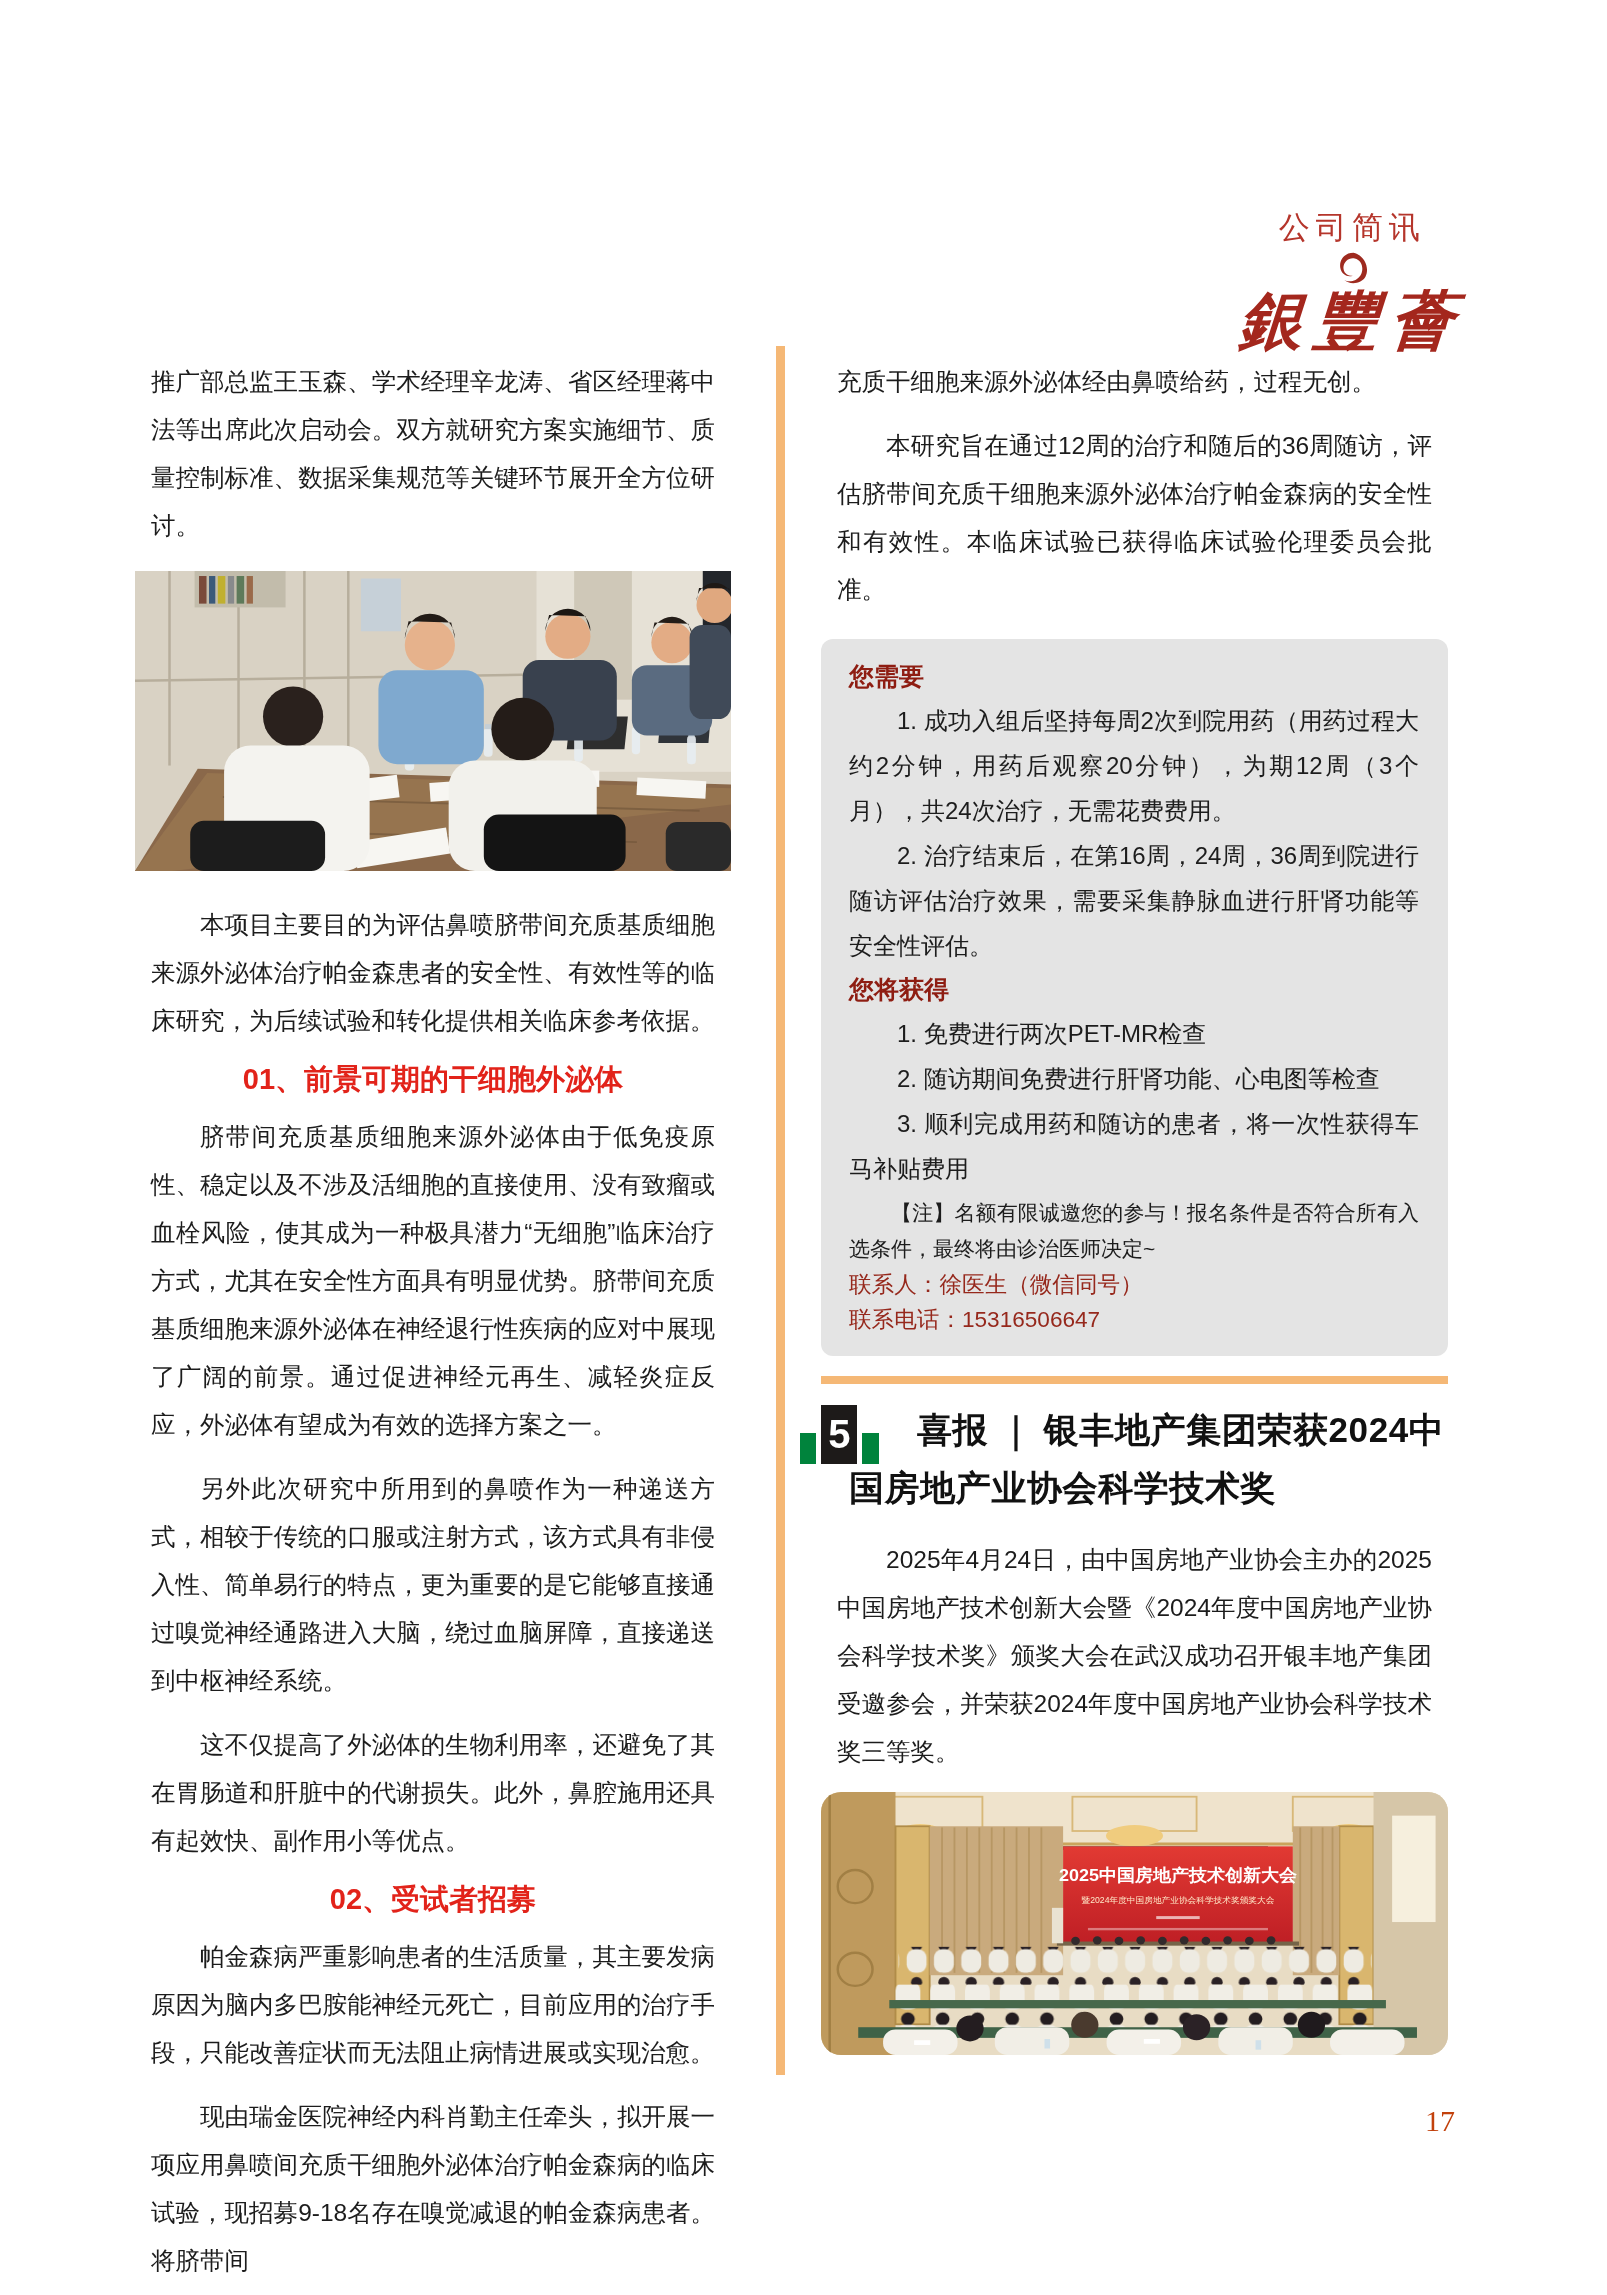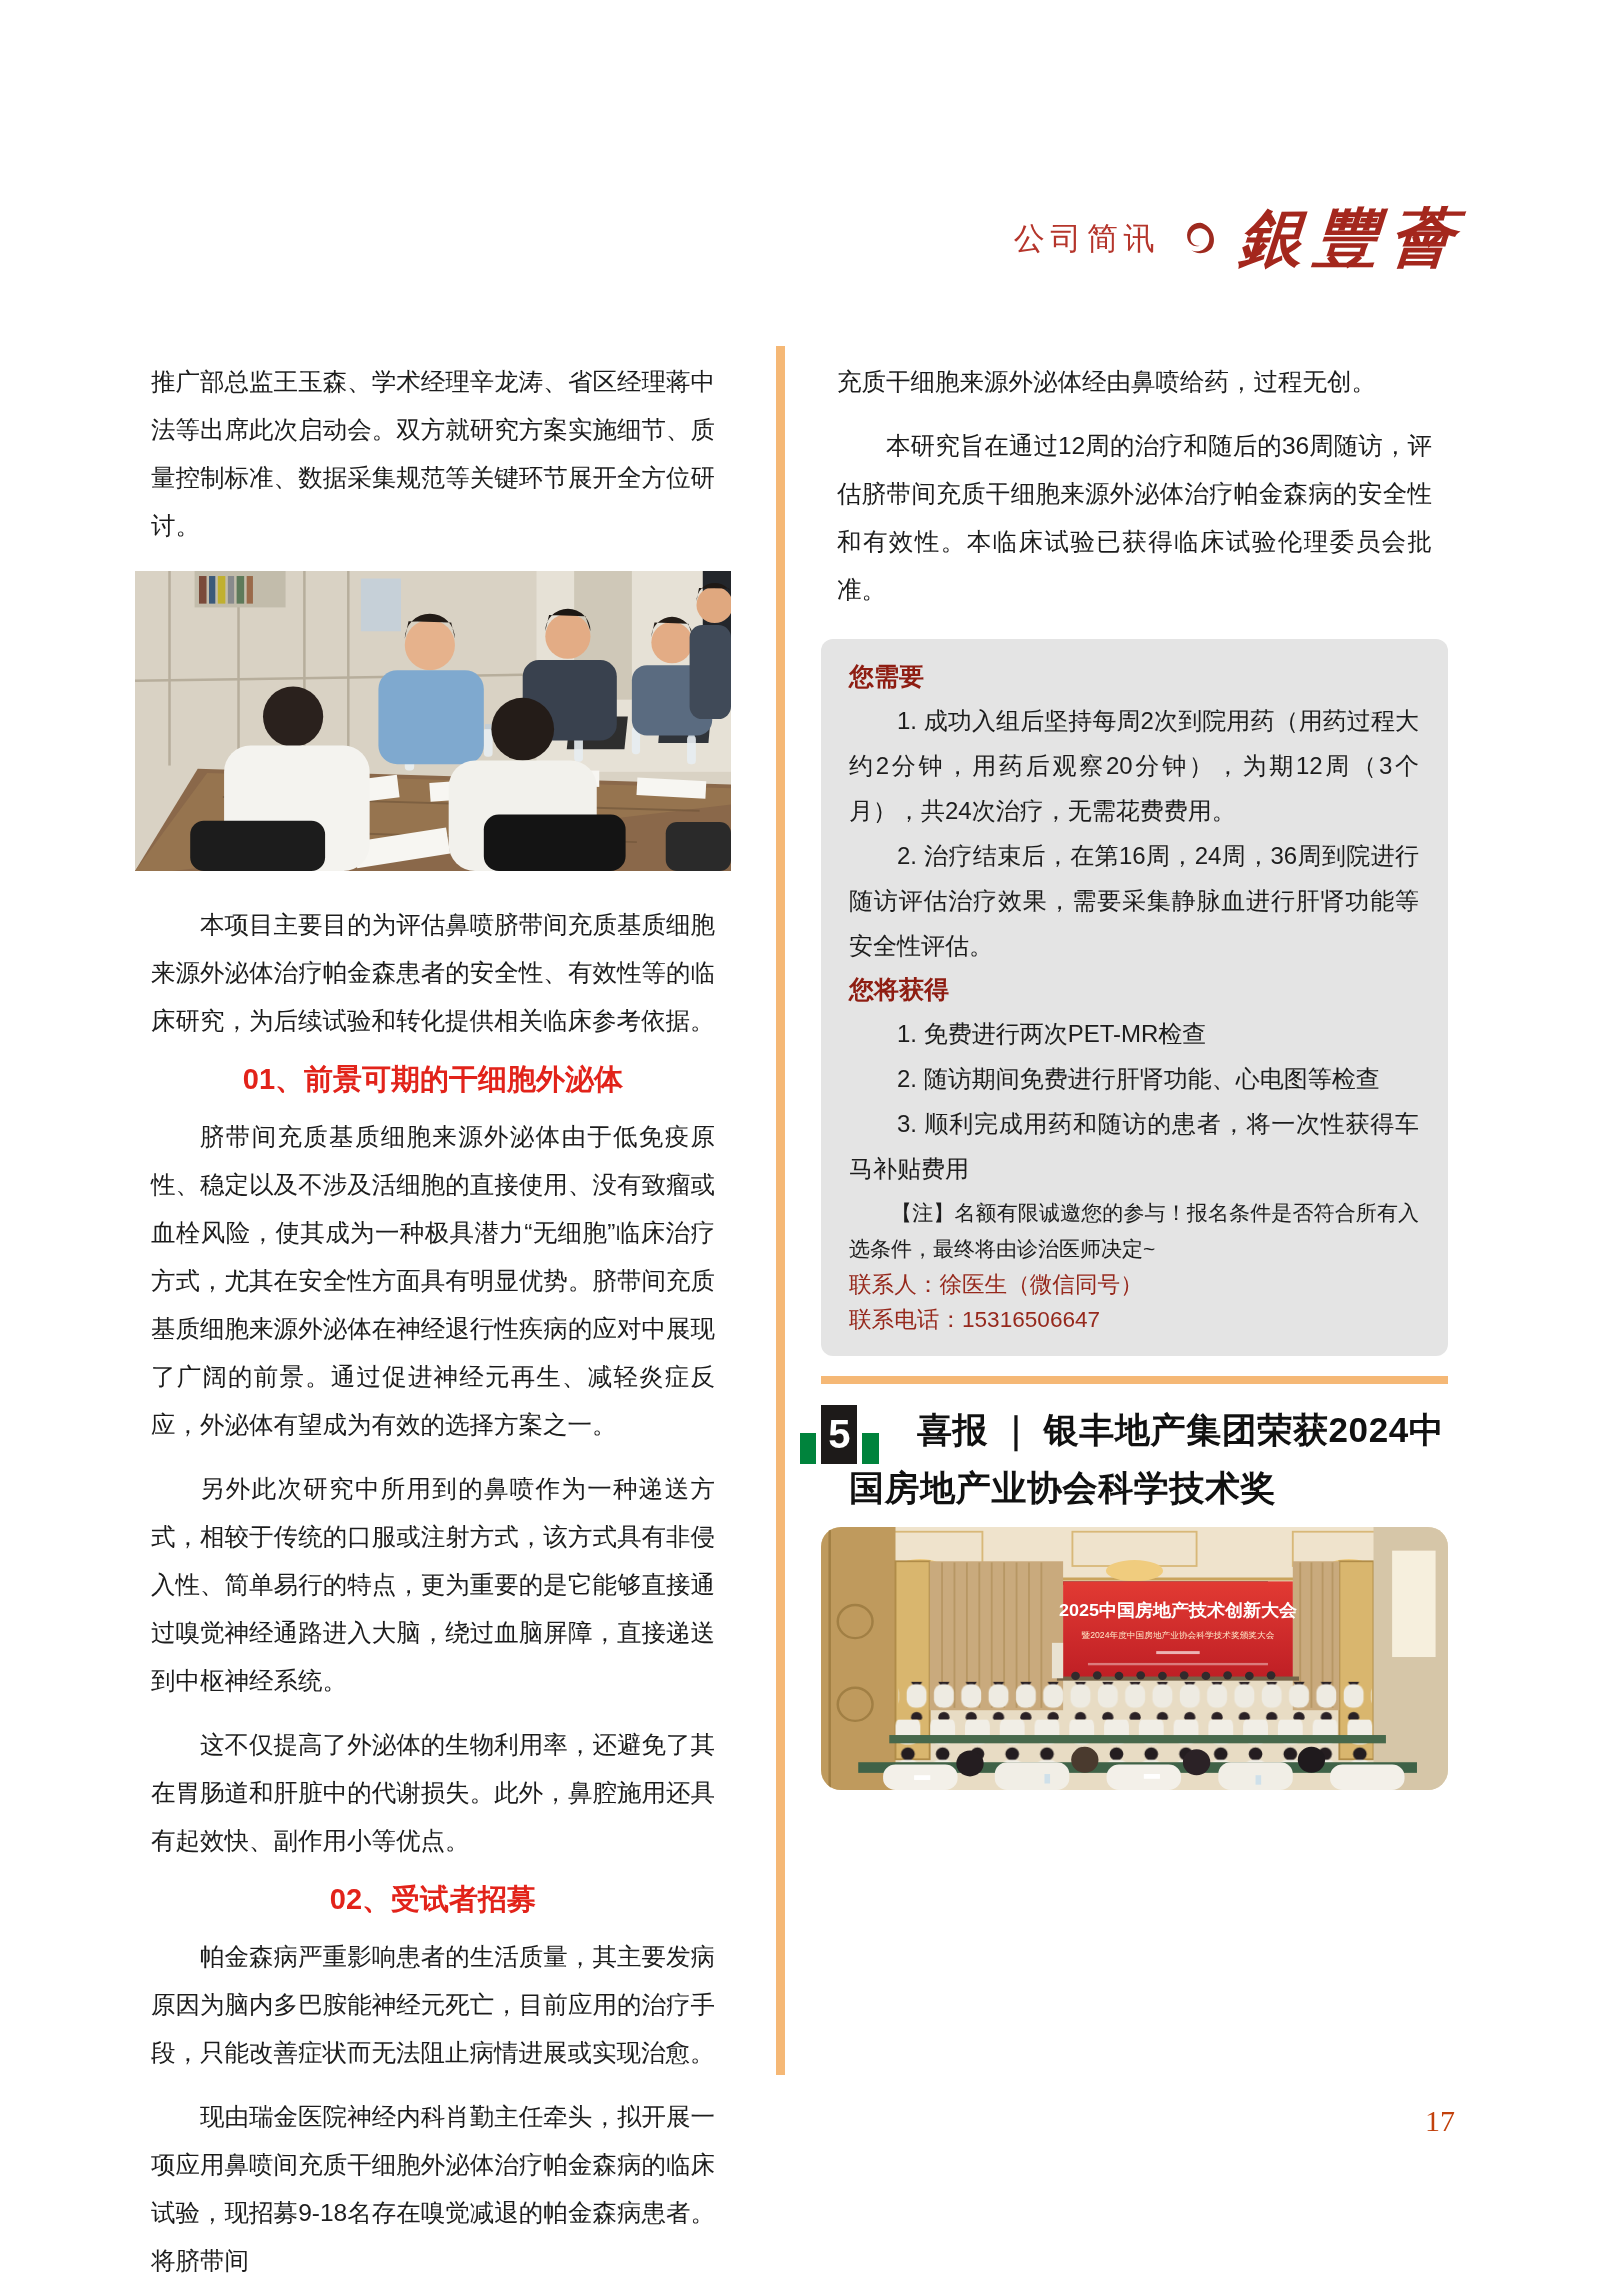--- a/index.html
+++ b/index.html
@@ -3,21 +3,21 @@
 <meta charset="utf-8">
 <style>
   html,body{margin:0;padding:0;}
   body{
     width:1608px;height:2295px;position:relative;background:#ffffff;
     font-family:"Liberation Sans", sans-serif;color:#1c1c1c;overflow:hidden;
   }
   *{box-sizing:border-box;}
 
   
-  .header{position:absolute;top:207px;right:143px;display:flex;align-items:center;}
+  .header{position:absolute;top:207px;right:143px;display:flex;align-items:center;flex-direction:column;}
   .hdr-label{color:#b5352b;font-size:31px;letter-spacing:5.6px;font-weight:500;}
   .swirl{margin:0 19px 0 21px;display:block;}
   .brand{
     color:#a4271d;font-size:64px;font-family:"Liberation Serif", serif;
     font-weight:bold;font-style:italic;letter-spacing:11.3px;line-height:1;
     transform:skewX(-4deg);
   }
 
   
   .col-left {position:absolute;left:135px; top:342px;width:596px;}
@@ -200,20 +200,21 @@
 
   <div class="s5">
     <div class="s5-badge">
       <span class="s5-green"></span>
       <span class="s5-black">5</span>
       <span class="s5-green"></span>
     </div>
     <h2 class="s5-title">喜报 ｜ 银丰地产集团荣获2024中国房地产业协会科学技术奖</h2>
   </div>
 
+  <p class="para indent" style="margin-top:19px;">2025年4月24日，由中国房地产业协会主办的2025中国房地产技术创新大会暨《2024年度中国房地产业协会科学技术奖》颁奖大会在武汉成功召开银丰地产集团受邀参会，并荣获2024年度中国房地产业协会科学技术奖三等奖。</p>
 
   <div class="photo2-wrap">
     <svg width="627" height="263" viewBox="0 0 1010 445" preserveAspectRatio="none" font-family="Liberation Sans, sans-serif">
       <defs>
         <linearGradient id="redg" x1="0" y1="0" x2="0" y2="1">
           <stop offset="0" stop-color="#e23a33"></stop>
             <stop offset="1" stop-color="#bf1f25"></stop>
         </linearGradient>
         <pattern id="crowdA" width="44" height="62" patternUnits="userSpaceOnUse">
           <circle cx="22" cy="12" r="9" fill="#2a2125"></circle>

